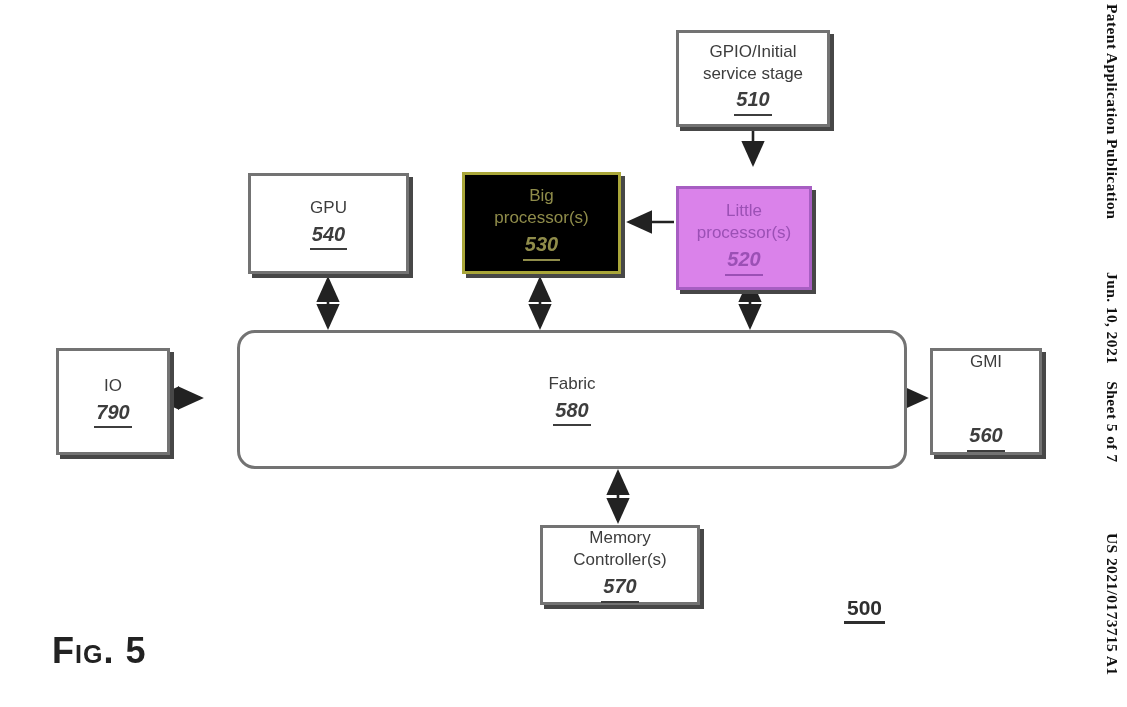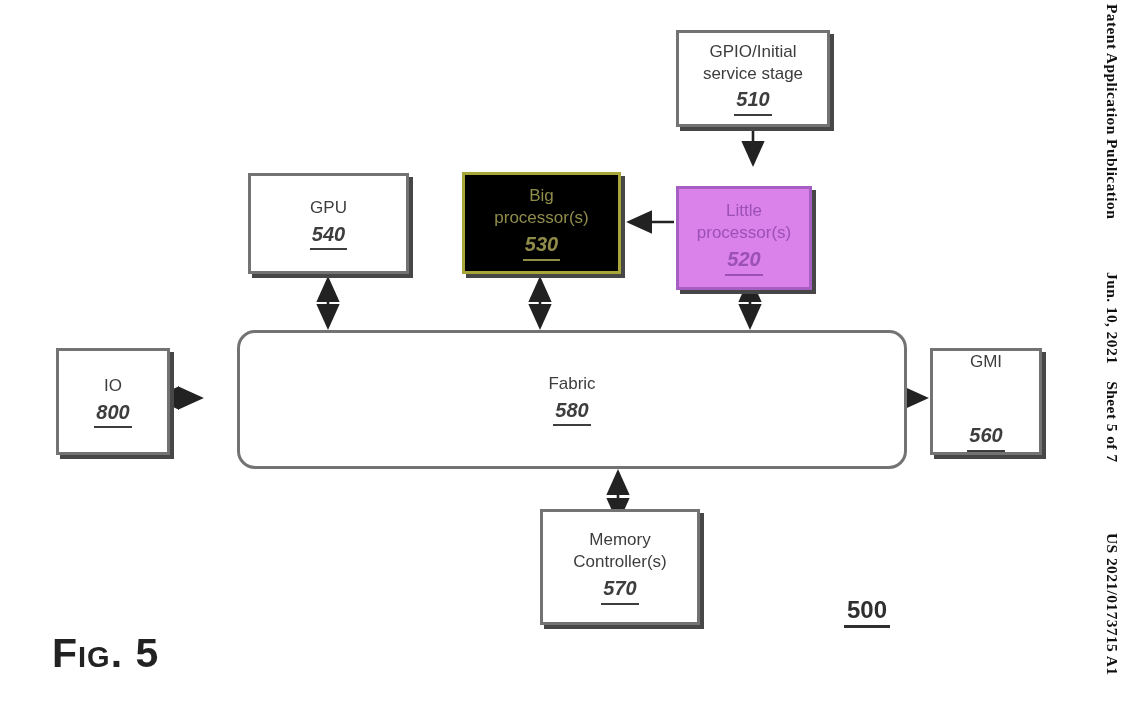--- a/index.html
+++ b/index.html
@@ -37,32 +37,32 @@
   }
   .node.rounded {
     border-radius: 18px;
     box-shadow: none;
     border-width: 3px;
     margin-left: 32px;
   }
   .free-ref {
     position: absolute;
     font-weight: bold;
-    font-size: 24px;
+    font-size: 21px;
     color: #2f2f2f;
     border-bottom: 3px solid #2f2f2f;
     padding: 0 3px 1px 3px;
   }
   .fig-label {
     position: absolute;
     left: 52px;
     top: 630px;
     font-weight: bold;
     font-variant: small-caps;
-    font-size: 41px;
+    font-size: 36px;
     letter-spacing: 1px;
     color: #222222;
   }
   .margin-text {
     position: absolute;
     right: 6px;
     writing-mode: vertical-rl;
     font-family: "Liberation Serif", serif;
     font-weight: bold;
     font-size: 15.5px;
@@ -124,29 +124,29 @@
     <span class="nref">520</span>
   </div>
 
   <div class="node rounded" style="left:205px; top:330px; width:670px; height:139px;">
     <span>Fabric</span>
     <span class="nref">580</span>
   </div>
 
   <div class="node" style="left:38px; top:348px; width:114px; height:107px;margin-left:18px;">
     <span>IO</span>
-    <span class="nref">800</span>
+    <span class="nref">790</span>
   </div>
 
   <div class="node" style="left:930px; top:348px; width:112px; height:107px;justify-content:space-between;">
     <span>GMI</span>
     <span class="nref">560</span>
   </div>
 
-  <div class="node" style="left:540px; top:509px; width:160px; height:116px;align-items:center;">
+  <div class="node" style="left:540px; top:525px; width:160px; height:80px;align-items:center;">
     <span>Memory</span>
     <span>Controller(s)</span>
     <span class="nref">570</span>
   </div>
 
   <span class="free-ref" style="left:844px; top:596px;">500</span>
 
   <span class="fig-label">Fig. 5</span>
 
   <span class="margin-text mt-pub">Patent Application Publication</span>

